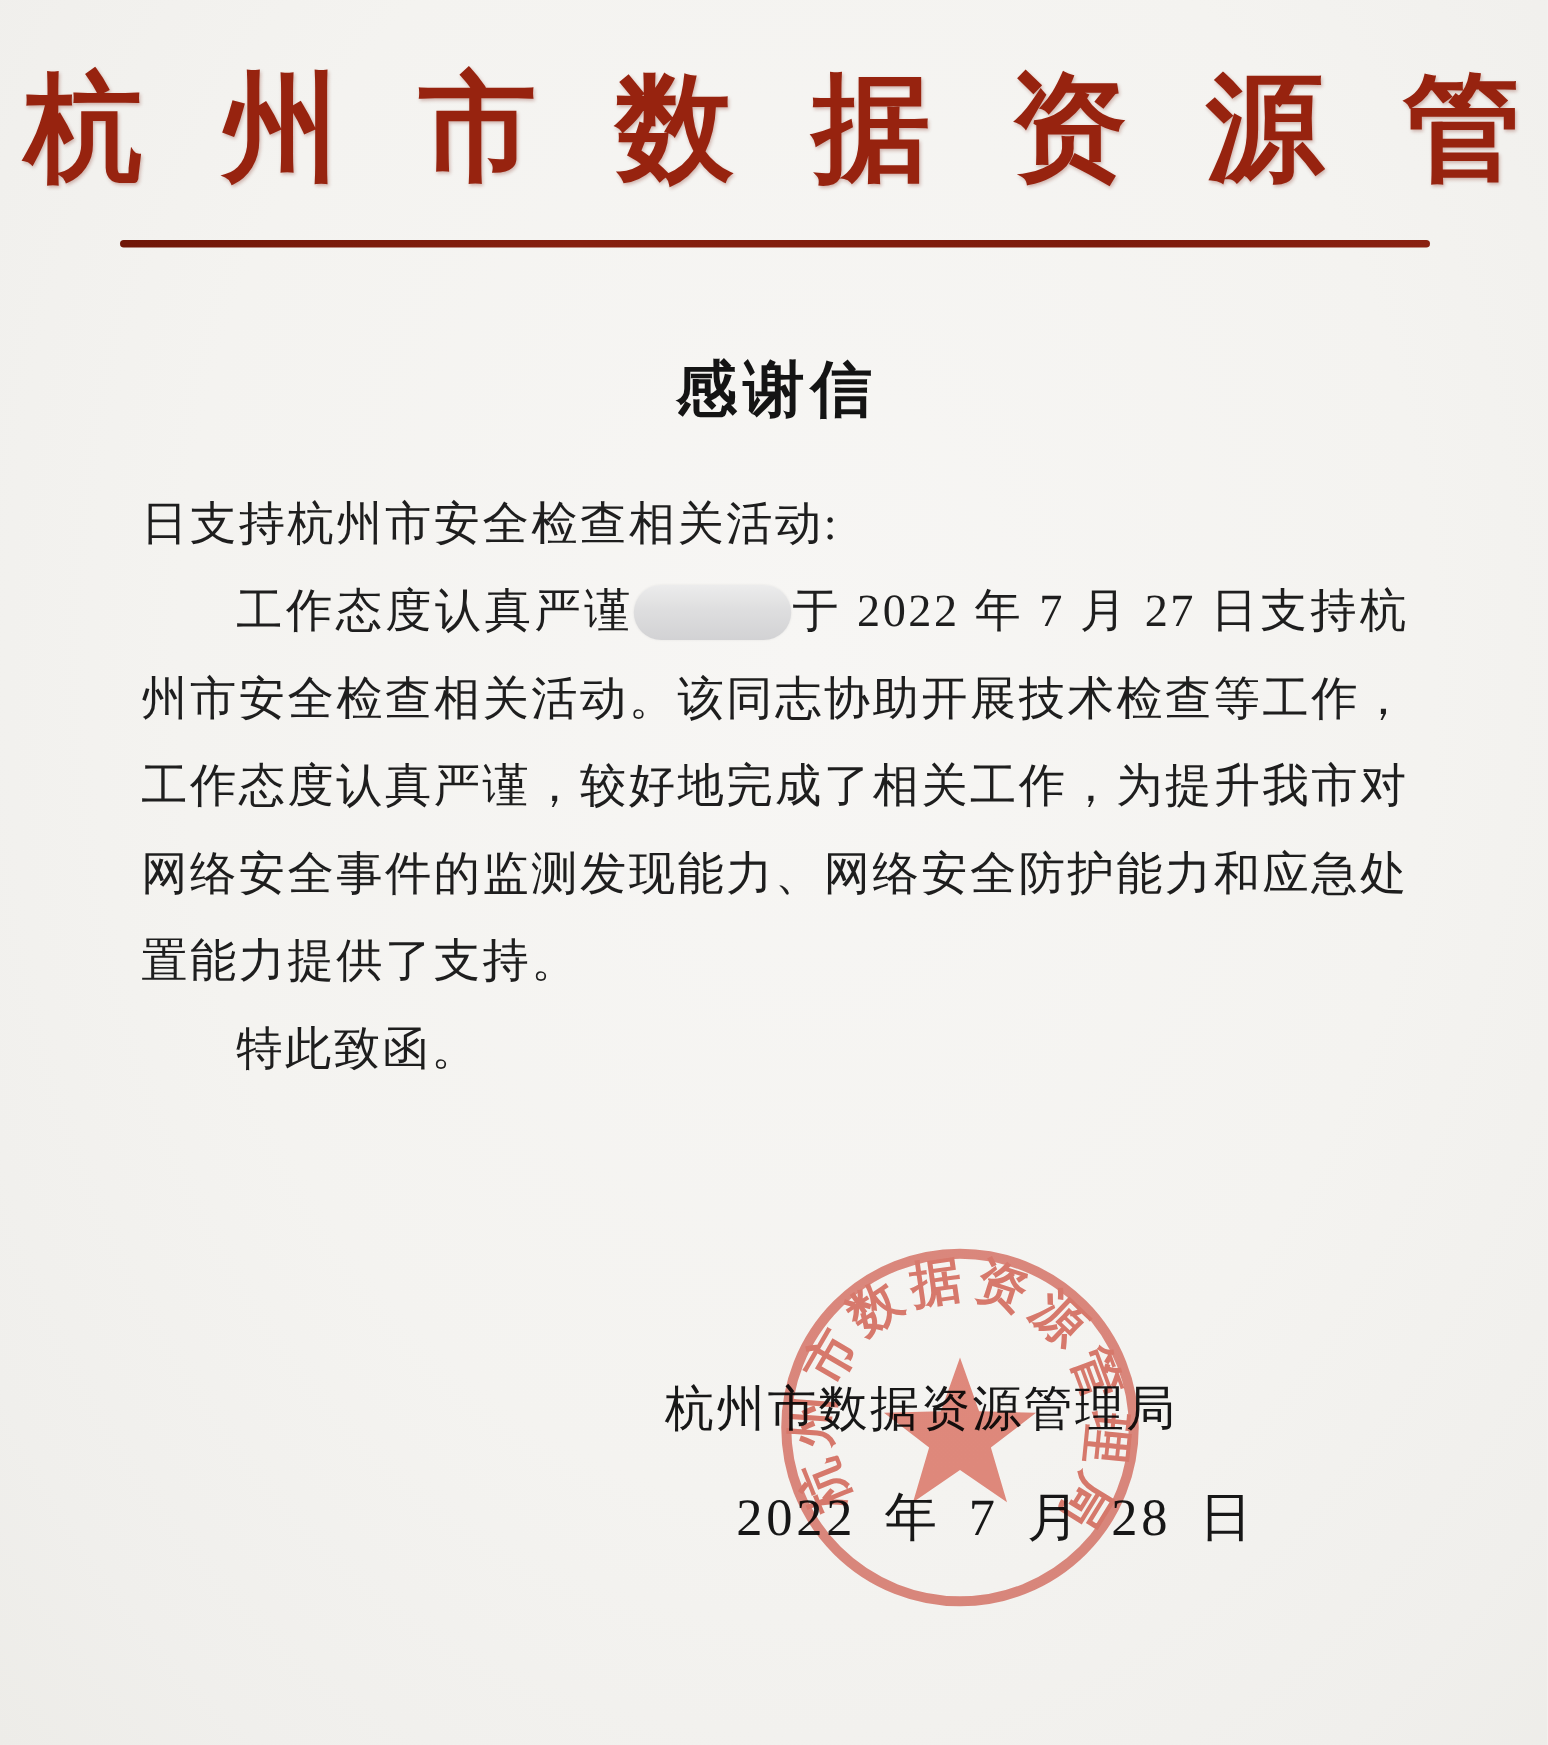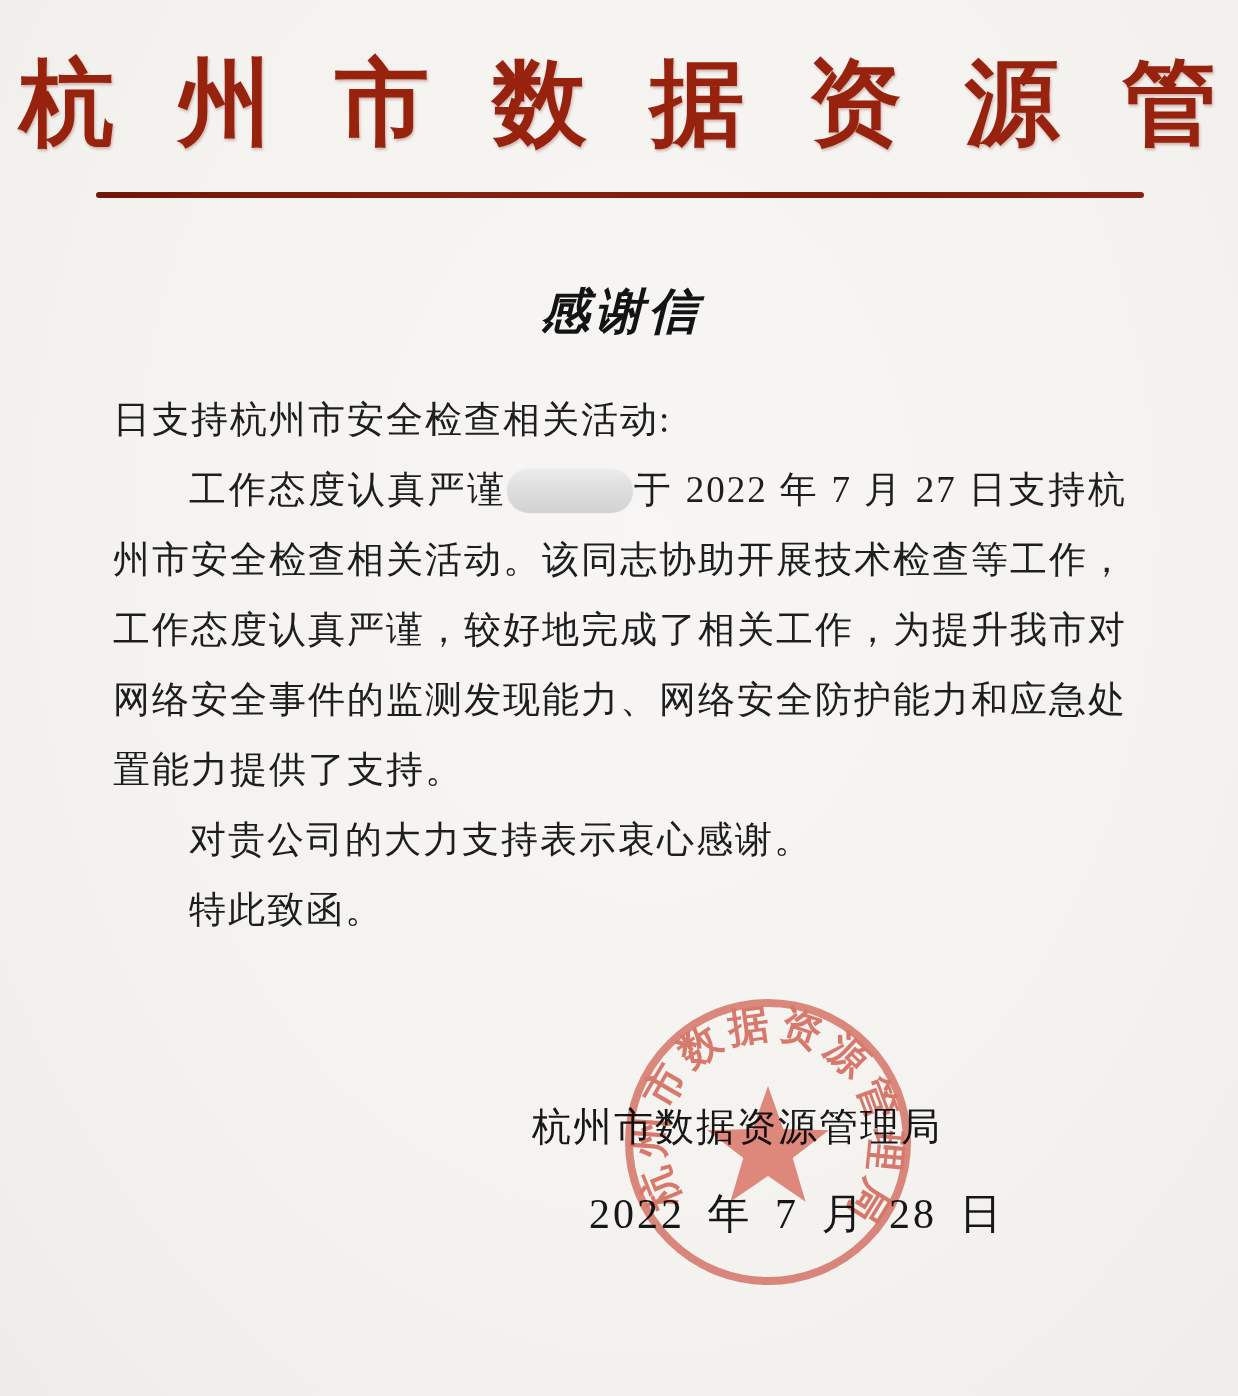--- a/index.html
+++ b/index.html
@@ -40,21 +40,20 @@
   
   .doc-title {
     position: absolute;
     top: 279px; left: 0; right: 0;
     text-align: center;
     font-size: 49px;
     font-weight: 700;
     color: #141414;
     letter-spacing: 5px;
     padding-left: 5px;
-    font-style: italic;
   }
 
   
   .letter-body {
     position: absolute;
     top: 385px; left: 113px;
     width: 1014px;
     font-size: 37px;
     line-height: 70px;
     letter-spacing: 2px;
@@ -120,21 +119,20 @@
 
   <div class="header-org">杭 州 市 数 据 资 源 管 理 局</div>
 
   <div class="header-rule"></div>
 
   <div class="doc-title">感谢信</div>
 
   <div class="letter-body">
     <p class="salutation">日支持杭州市安全检查相关活动:</p>
     <p class="indent"><span>工作态度认真严谨</span><span class="redaction-pill"></span><span>于 2022 年 7 月 27 日支持杭州市安全检查相关活动。该同志协助开展技术检查等工作，工作态度认真严谨，较好地完成了相关工作，为提升我市对网络安全事件的监测发现能力、网络安全防护能力和应急处置能力提供了支持。</span></p>
-    <p class="indent">对贵公司的大力支持表示衷心感谢。</p>
     <p class="indent">特此致函。</p>
   </div>
 
   <div class="sign-org">杭州市数据资源管理局</div>
   <div class="sign-date">2022 年 7 月 28 日</div>
 
   <div class="seal">
     <svg viewBox="0 0 300 300" xmlns="http://www.w3.org/2000/svg">
       <defs>
         <path id="sealArc" d="M 66.9 212.6 A 104 104 0 1 1 233.1 212.6" fill="none"></path>

